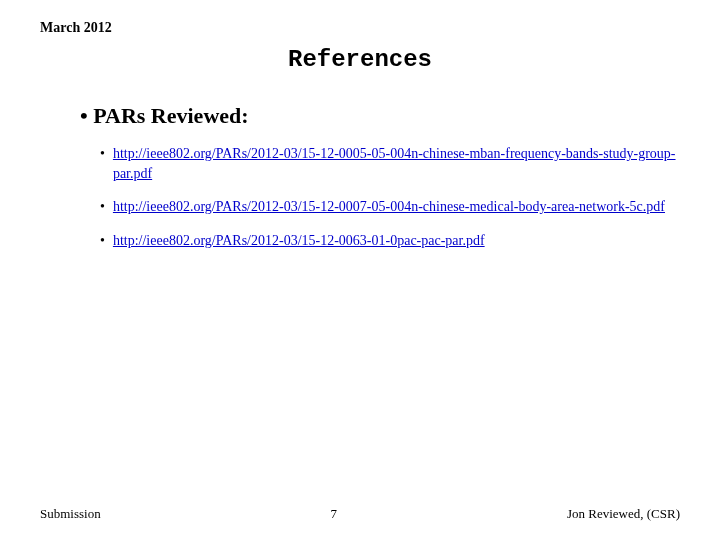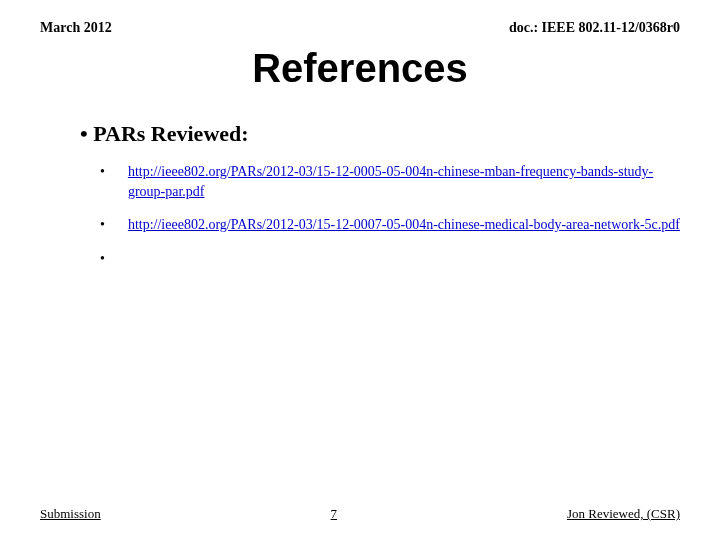--- a/index.html
+++ b/index.html
@@ -43,23 +43,23 @@
       font-weight: bold;
       font-family: Times New Roman, Times, serif;
     }
 
     .title-section {
       text-align: center;
       margin: 10px 0 30px 0;
     }
 
     .title {
-      font-size: 40px;
+      font-size: 24px;
       font-weight: bold;
-      font-family: Liberation Sans, sans-serif;
+      font-family: Liberation Mono, monospace;
     }
 
     .section-heading {
       font-size: 22px;
       font-weight: bold;
       margin: 20px 0 15px 40px;
       font-family: Times New Roman, Times, serif;
     }
 
     .bullet-list {
@@ -82,48 +82,45 @@
       line-height: 1.4;
     }
 
     .link {
       color: #0000cc;
       text-decoration: underline;
       font-family: Times New Roman, Times, serif;
       font-size: 14px;
       line-height: 1.4;
       cursor: pointer;
-      margin-left: 15px;
     }
 
     .footer {
       position: absolute;
       bottom: 18px;
       left: 40px;
       right: 40px;
       display: flex;
       justify-content: space-between;
       align-items: center;
       font-size: 13px;
       font-family: Times New Roman, Times, serif;
-      text-decoration: underline;
     }
 
     .footer-center {
       font-size: 13px;
     }
   </style>
 </head>
 <body>
 
 <div class="slide">
 
   <div class="header">
     <span class="header-left">March 2012</span>
-    <span class="header-right">doc.: IEEE 802.11-12/0368r0</span>
   </div>
 
   <div class="title-section">
     <span class="title">References</span>
   </div>
 
   <div class="section-heading">
     • <span>PARs Reviewed:</span>
   </div>
 
@@ -131,20 +128,21 @@
     <li>
       <span class="bullet-dot">•</span>
       <a class="link">http://ieee802.org/PARs/2012-03/15-12-0005-05-004n-chinese-mban-frequency-bands-study-group-par.pdf</a>
     </li>
     <li>
       <span class="bullet-dot">•</span>
       <a class="link">http://ieee802.org/PARs/2012-03/15-12-0007-05-004n-chinese-medical-body-area-network-5c.pdf</a>
     </li>
     <li>
       <span class="bullet-dot">•</span>
+      <a class="link">http://ieee802.org/PARs/2012-03/15-12-0063-01-0pac-pac-par.pdf</a>
     </li>
   </ul>
 
   <div class="footer">
     <span class="footer-left">Submission</span>
     <span class="footer-center">7</span>
     <span class="footer-right">Jon Reviewed, (CSR)</span>
   </div>
 
 </div>

